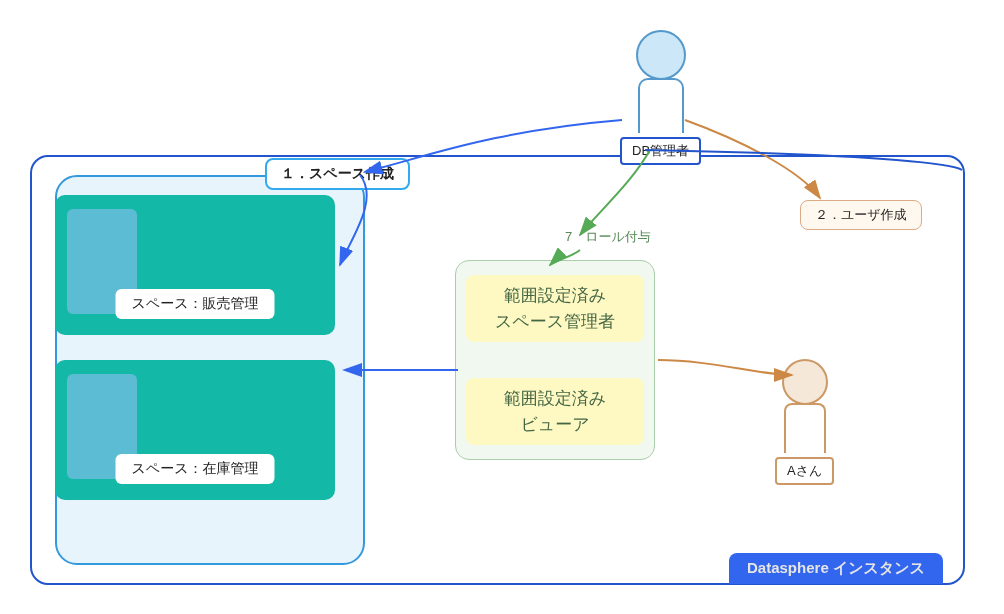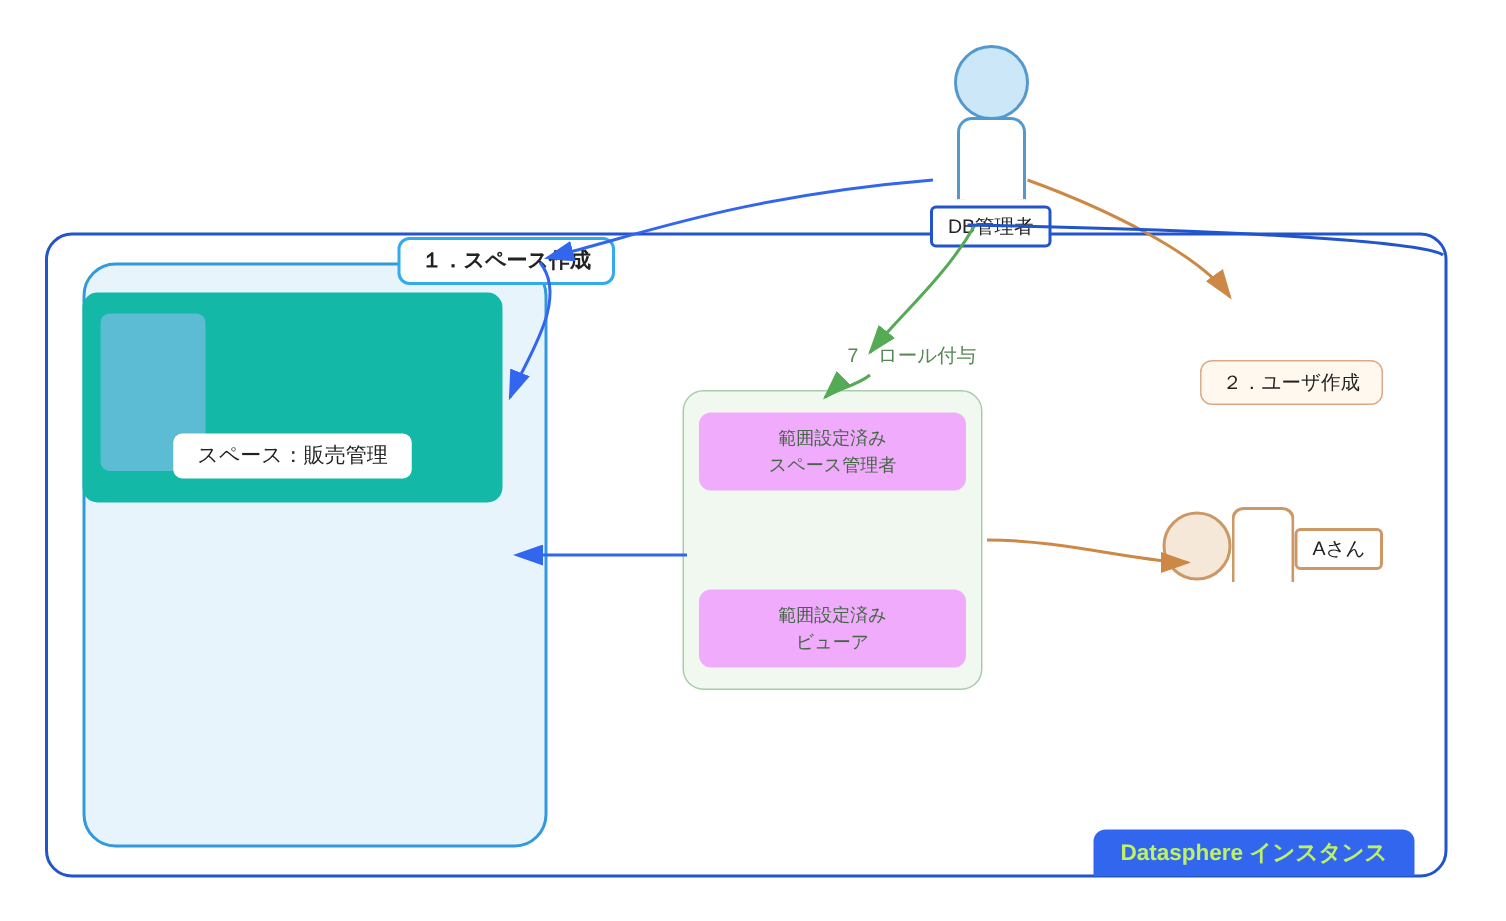--- a/index.html
+++ b/index.html
@@ -29,21 +29,21 @@
       border: 2.5px solid #2255cc;
       border-radius: 18px;
       background: transparent;
     }
 
     .datasphere-label {
       position: absolute;
       bottom: -1px;
       right: 20px;
       background: #3366ee;
-      color: #bef264;
+      color: #e5e5e5;
       font-weight: bold;
       font-size: 15px;
       padding: 6px 18px;
       border-radius: 8px 8px 0 0;
     }
 
     
     .space-container {
       position: absolute;
       left: 55px;
@@ -142,24 +142,24 @@
       padding: 3px 10px;
       border-radius: 4px;
       font-size: 13px;
       color: #222;
       white-space: nowrap;
     }
 
     
     .actor-a {
       position: absolute;
-      top: 340px;
+      top: 359px;
       left: 775px;
       display: flex;
-      flex-direction: row;
+      flex-direction: column;
       align-items: center;
     }
 
     .actor-a-head {
       width: 46px;
       height: 46px;
       border-radius: 50%;
       border: 2px solid #cc9966;
       background: #f5e8d8;
     }
@@ -204,21 +204,20 @@
       font-weight: bold;
     }
 
     .step-2 {
       top: 200px;
       left: 800px;
       border: none;
       background: #fff8ee;
       border: 1.5px solid #ddaa88;
       font-size: 13px;
-      margin-top: 40px;
     }
 
     .step-3 {
       position: absolute;
       top: 228px;
       left: 565px;
       font-size: 13px;
       color: #558855;
       background: transparent;
       border: none;
@@ -235,24 +234,24 @@
       border: 1.5px solid #aaccaa;
       border-radius: 14px;
       background: #f0f8f0;
       display: flex;
       flex-direction: column;
       justify-content: space-between;
       padding: 14px 10px;
     }
 
     .role-inner-box {
-      background: #f0abfc;
+      background: #fef9c3;
       border-radius: 8px;
       padding: 8px 12px;
-      font-size: 12px;
+      font-size: 17px;
       color: #446644;
       text-align: center;
       line-height: 1.5;
     }
 
     
     .arrows-svg {
       position: absolute;
       top: 0;
       left: 0;
@@ -270,20 +269,24 @@
     <div class="datasphere-label">Datasphere インスタンス</div>
   </div>
 
   <div class="space-container"></div>
 
   <div class="space-card space-card-1">
     <div class="space-inner-block"></div>
     <div class="space-card-label">スペース：販売管理</div>
   </div>
 
+  <div class="space-card space-card-2">
+    <div class="space-inner-block"></div>
+    <div class="space-card-label">スペース：在庫管理</div>
+  </div>
 
   <div class="actor-db">
     <div class="actor-head"></div>
     <div class="actor-body"></div>
     <div class="actor-label-box">DB管理者</div>
   </div>
 
   <div class="actor-a">
     <div class="actor-a-head"></div>
     <div class="actor-a-body"></div>

